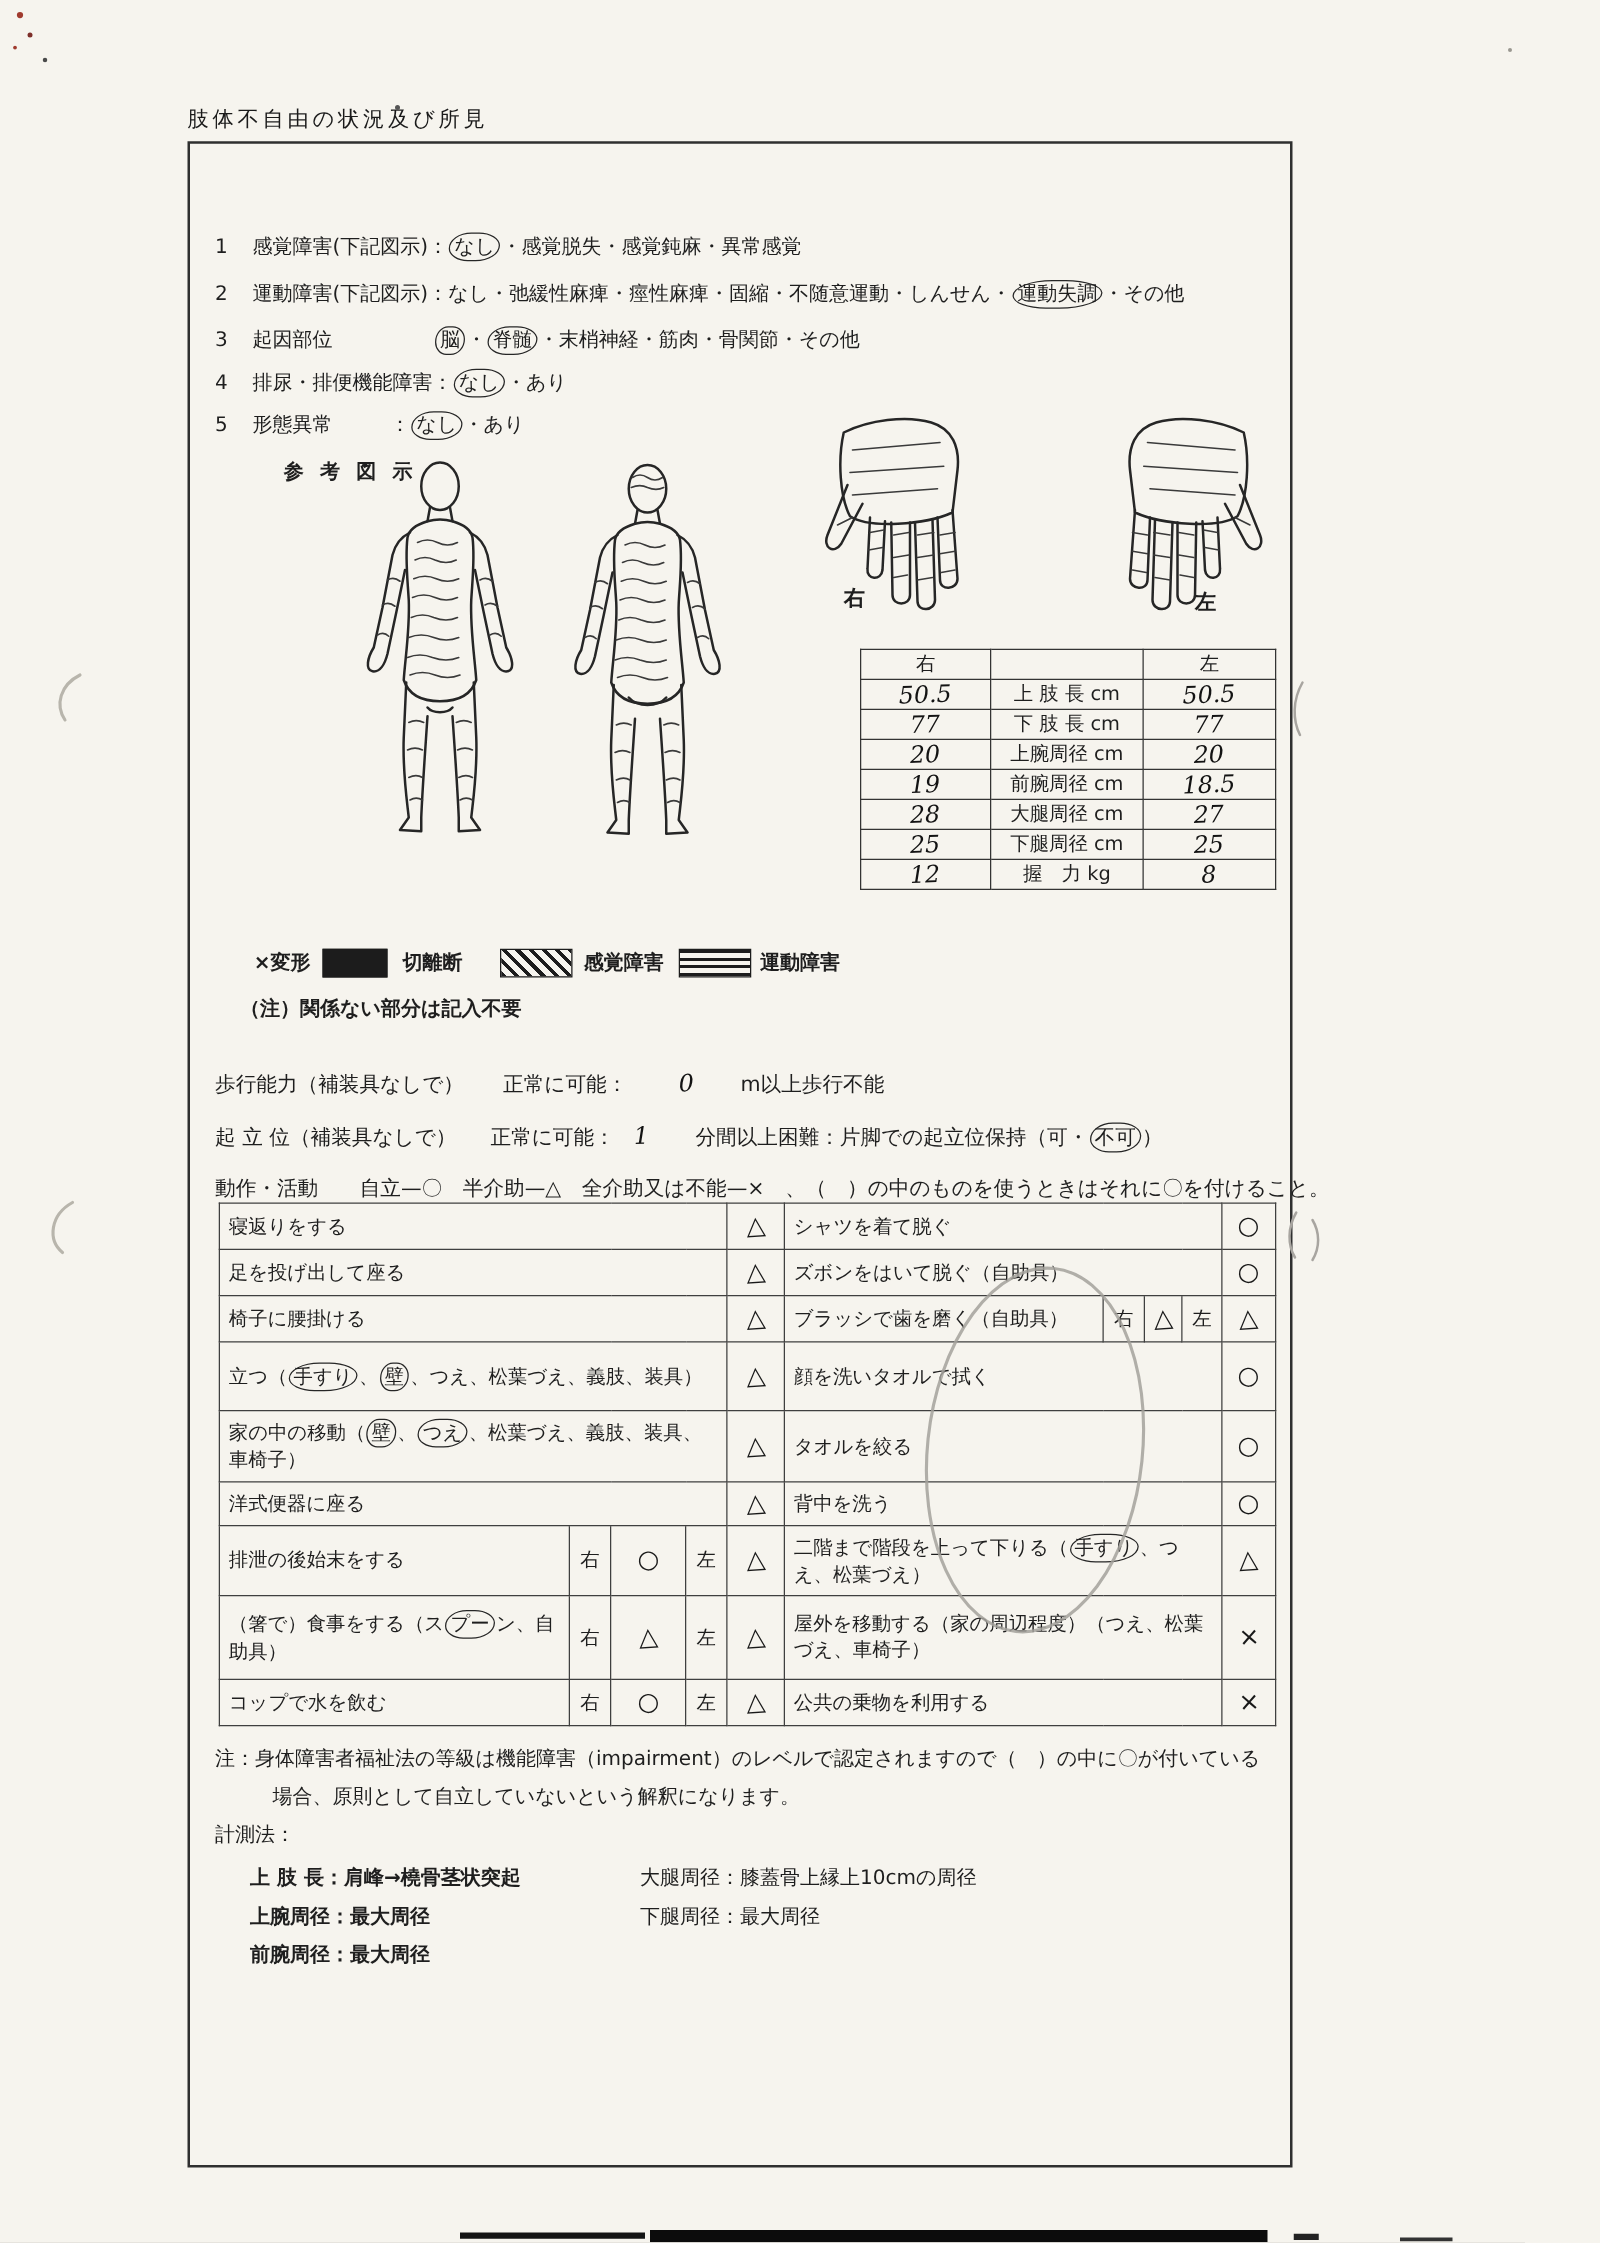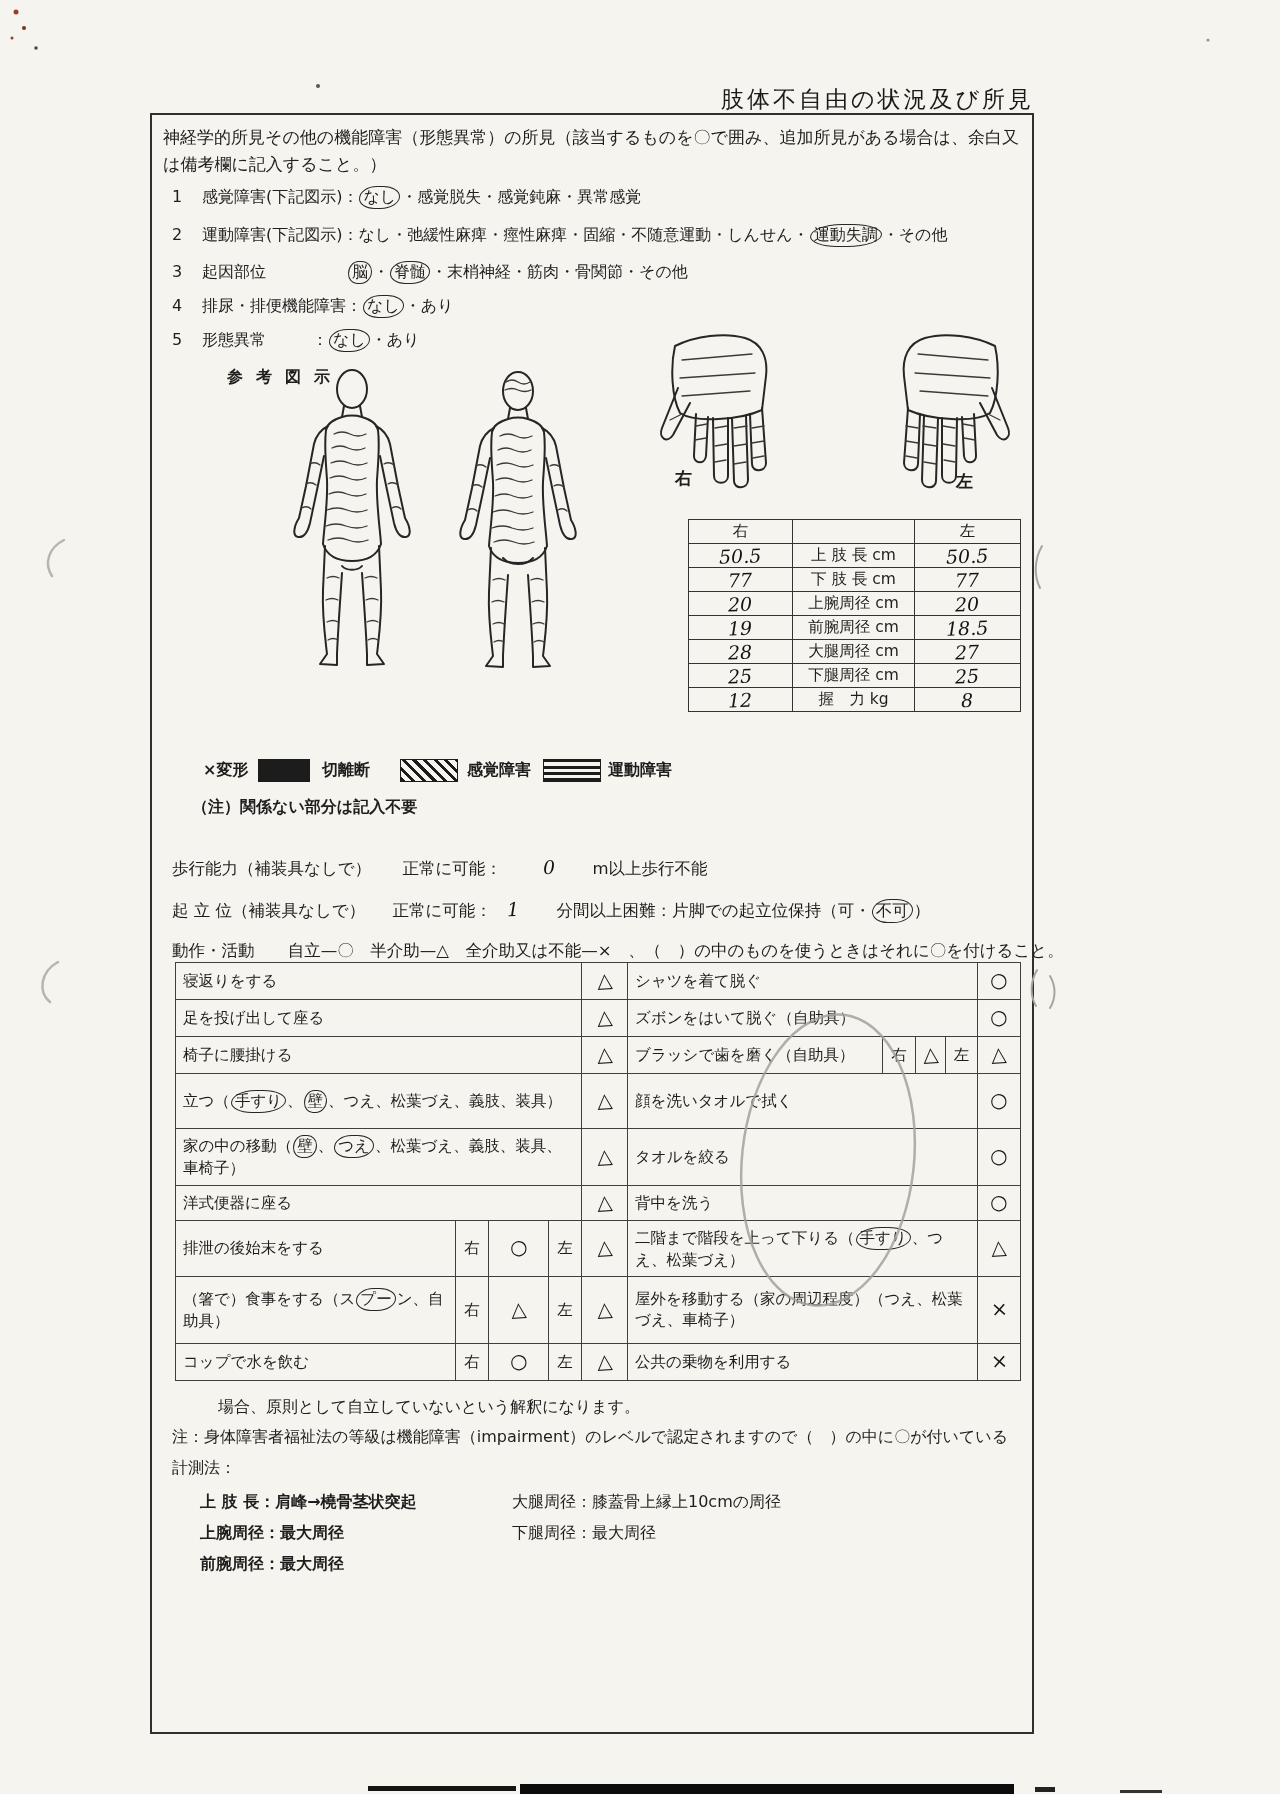--- a/index.html
+++ b/index.html
@@ -1,19 +1,19 @@
 <!DOCTYPE html>
 <html><head>
 <meta charset="utf-8">
 <style>
   html,body{margin:0;padding:0;background:#d9d7d1;}
   .page{position:relative;width:1280px;height:1794px;background:#f6f4ee;overflow:hidden;
         font-family:"DejaVu Sans","Liberation Sans",sans-serif;color:#1e1e1e;}
   .abs{position:absolute;}
-  .title{top:84px;left:150px;width:884px;text-align:right;font-size:23px;letter-spacing:3px;color:#1a1a1a;}
+  .title{top:84px;left:150px;width:884px;text-align:left;font-size:17px;letter-spacing:3px;color:#1a1a1a;}
   .main-box{top:113px;left:150px;width:880px;height:1617px;border:2.5px solid #2f2f2f;}
   .intro{top:124px;left:163px;width:856px;font-size:17px;line-height:27px;}
   .item{left:172px;font-size:16px;white-space:nowrap;}
   .item .num{display:inline-block;width:30px;}
   .circ{display:inline-block;border:1.7px solid #262626;padding:0 3px;margin:0 1px;
         border-radius:60% 55% 65% 50% / 75% 60% 75% 60%;text-align:center;}
   .ref-label{top:367px;left:227px;font-size:16px;font-weight:bold;letter-spacing:13px;}
   .hand-label{font-size:17px;font-weight:bold;}
   .sketch path,.sketch ellipse{fill:none;stroke:#262626;stroke-width:2;stroke-linecap:round;stroke-linejoin:round;}
   .sketch .sc{stroke-width:1.3;stroke:#3a3a3a;}
@@ -41,21 +41,20 @@
 </style>
 </head>
 <body>
 
 <div class="page">
 
   <div class="abs title">肢体不自由の状況及び所見</div>
 
   <div class="abs main-box"></div>
 
-  <div class="abs intro">神経学的所見その他の機能障害（形態異常）の所見（該当するものを〇で囲み、追加所見がある場合は、余白又は備考欄に記入すること。）</div>
 
   <div class="abs item" style="top:186px;">
     <span class="num">1</span><span>感覚障害(下記図示)：</span><span class="circ">なし</span><span>・感覚脱失・感覚鈍麻・異常感覚</span>
   </div>
   <div class="abs item" style="top:224px;">
     <span class="num">2</span><span>運動障害(下記図示)：</span><span>なし・弛緩性麻痺・痙性麻痺・固縮・不随意運動・しんせん・</span><span class="circ">運動失調</span><span>・その他</span>
   </div>
   <div class="abs item" style="top:261px;">
     <span class="num">3</span><span>起因部位</span><span class="circ" style="margin-left:82px;">脳</span><span>・</span><span class="circ">脊髄</span><span>・末梢神経・筋肉・骨関節・その他</span>
   </div>
@@ -318,22 +317,22 @@
       <td class="c"><span class="mark">○</span></td>
       <td class="c">左</td>
       <td class="c"><span class="mark">△</span></td>
       <td colspan="4">公共の乗物を利用する</td>
       <td class="c"><span class="mark">×</span></td>
     </tr>
   </tbody>
     </table>
 
   <div class="abs note">
+    <div>注：身体障害者福祉法の等級は機能障害（impairment）のレベルで認定されますので（　）の中に〇が付いている</div>
     <div style="margin-left:46px;">場合、原則として自立していないという解釈になります。</div>
-    <div>注：身体障害者福祉法の等級は機能障害（impairment）のレベルで認定されますので（　）の中に〇が付いている</div>
   </div>
 
   <div class="abs mm-title">計測法：</div>
   <div class="abs mm">
     <div class="mm-row">
         <span class="mm-left">上 肢 長：肩峰→橈骨茎状突起</span>
         <span>大腿周径：膝蓋骨上縁上10cmの周径</span>
       </div>
     <div class="mm-row">
         <span class="mm-left">上腕周径：最大周径</span>

